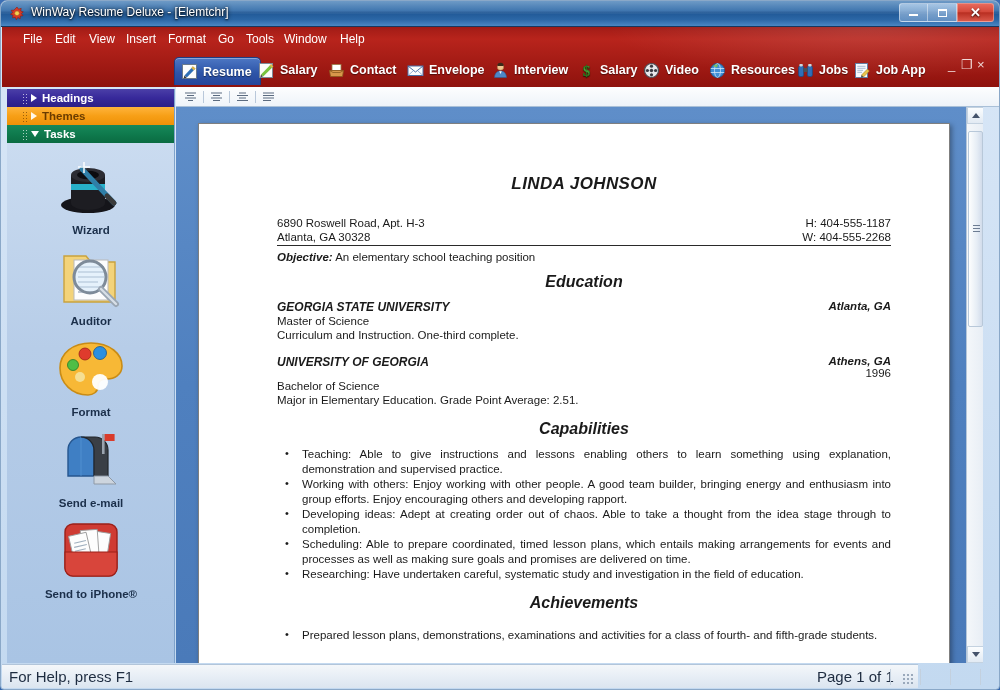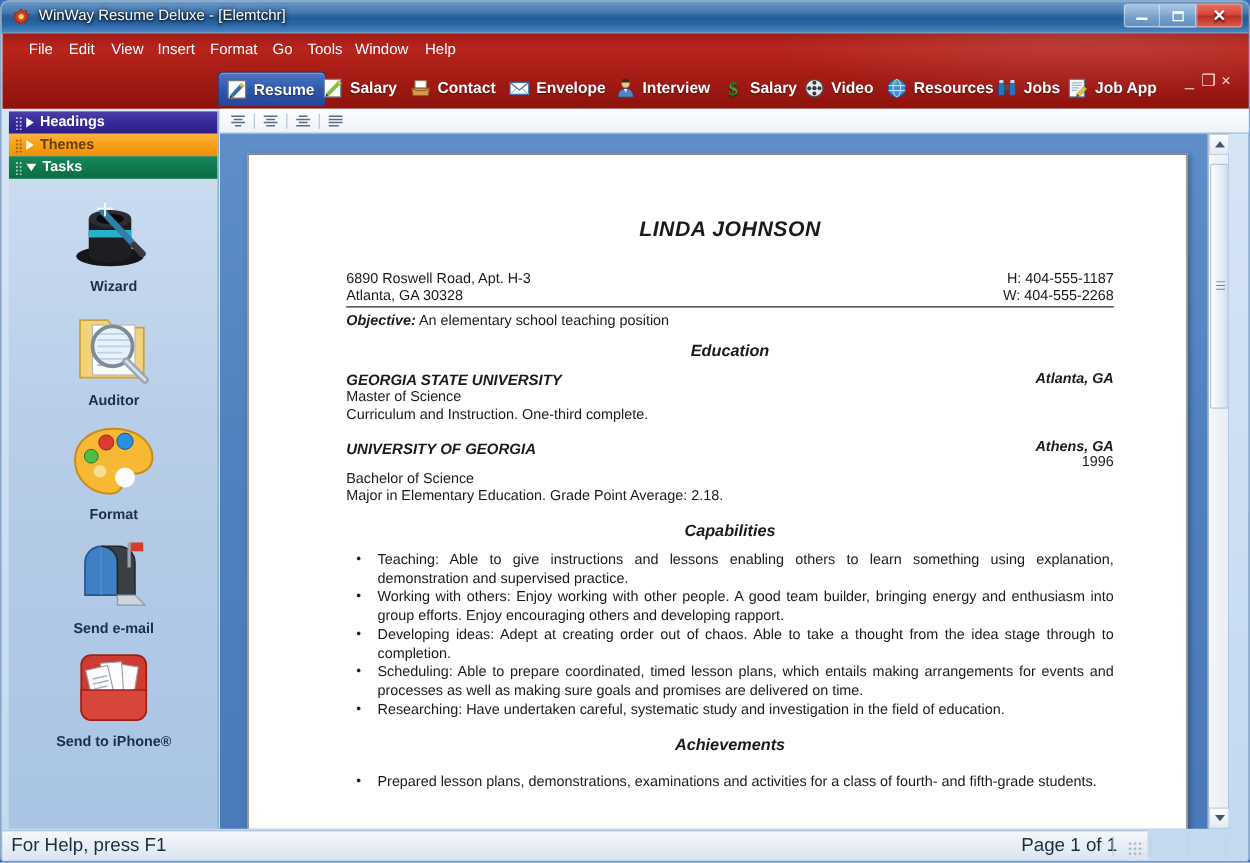--- a/index.html
+++ b/index.html
@@ -171,21 +171,21 @@
     background: linear-gradient(180deg,#cfdff2 0%,#b7cde8 45%,#a9c4e4 100%);
     border-right: 1px solid #7ea2cb;
     overflow: hidden;
   }
   .panel-header {
     position: relative;
     height: 18px;
     display: flex; align-items: center;
     font-size: 11.5px; font-weight: bold;
     cursor: default;
-    padding-left: 5px;
+    padding-left: 15px;
   }
   #panel-headings {
     background: linear-gradient(180deg,#4b3fa8 0%,#37299a 50%,#2c1f87 100%);
     color: #ffffff;
   }
   #panel-themes {
     background: linear-gradient(180deg,#ffb43c 0%,#f79f16 50%,#ef9108 100%);
     color: #6a3c00;
   }
   #panel-tasks {
@@ -267,21 +267,21 @@
   }
   .r-contact .right { text-align: right; white-space: nowrap; }
   .r-objective {
     text-align: left;
     font-size: 11.5px;
     margin-top: 5px;
   }
   .r-objective b { font-style: italic; }
   .r-section {
     text-align: center;
-    font-size: 13px;
+    font-size: 16px;
     font-style: italic;
     font-weight: bold;
     margin-top: 10px;
     margin-bottom: 9px;
   }
   .r-job { margin-bottom: 13px; }
   .r-jobhead {
     display: flex; justify-content: space-between;
     font-size: 12px; font-style: italic; font-weight: bold; gap: 40px;
   }
@@ -690,21 +690,21 @@
 
         <div class="r-job">
           <div class="r-jobhead">
             <span>UNIVERSITY OF GEORGIA</span>
             <span class="loc">
               <span style="display:block">Athens, GA</span>
               <span style="display:block;font-style:normal;font-weight:normal">1996</span>
             </span>
           </div>
           <div class="r-line">Bachelor of Science</div>
-          <div class="r-line">Major in Elementary Education. Grade Point Average: 2.18.</div>
+          <div class="r-line">Major in Elementary Education. Grade Point Average: 2.51.</div>
         </div>
 
         <div class="r-section">Capabilities</div>
 
         <ul class="r-bullets">
           <li>Teaching: Able to give instructions and lessons enabling others to learn something using explanation, demonstration and supervised practice.</li>
           <li>Working with others:  Enjoy working with other people.  A good team builder, bringing energy and enthusiasm into group efforts.  Enjoy encouraging others and developing rapport.</li>
           <li>Developing ideas: Adept at creating order out of chaos. Able to take a thought from the idea stage through to completion.</li>
           <li>Scheduling: Able to prepare coordinated, timed lesson plans, which entails making arrangements for events and processes as well as making sure goals and promises are delivered on time.</li>
           <li>Researching:  Have undertaken careful, systematic study and investigation in the field of education.</li>

